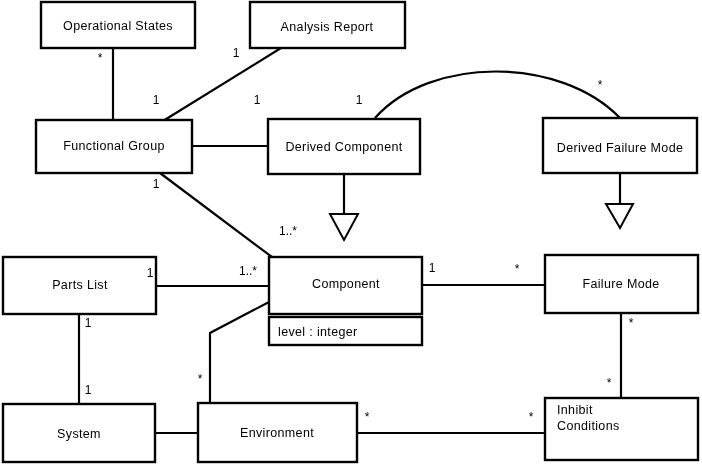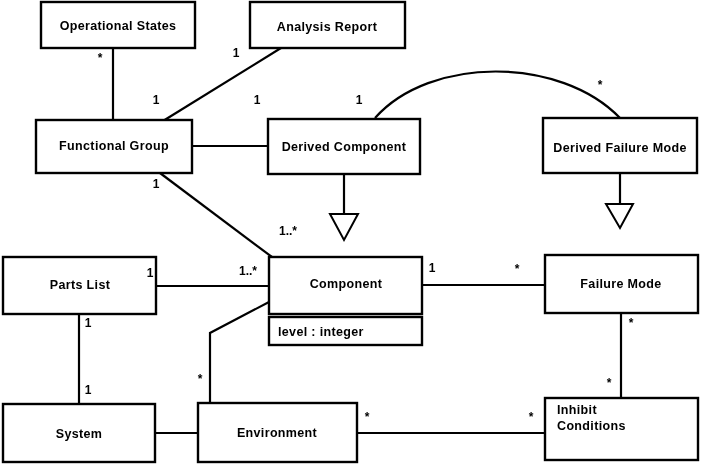--- a/index.html
+++ b/index.html
@@ -12,21 +12,20 @@
     width: 702px;
     height: 464px;
     font-family: "Liberation Sans", sans-serif;
     overflow: hidden;
   }
   #diagram-root {
     position: relative;
     width: 702px;
     height: 424px;
     background: #5eead4;
-    font-weight: bold;
   }
   svg#uml-canvas {
     display: block;
     width: 702px;
     height: 464px;
     background: #ffffff;
   }
   .uml-box-rect {
     fill: #ffffff;
     stroke: #000000;

